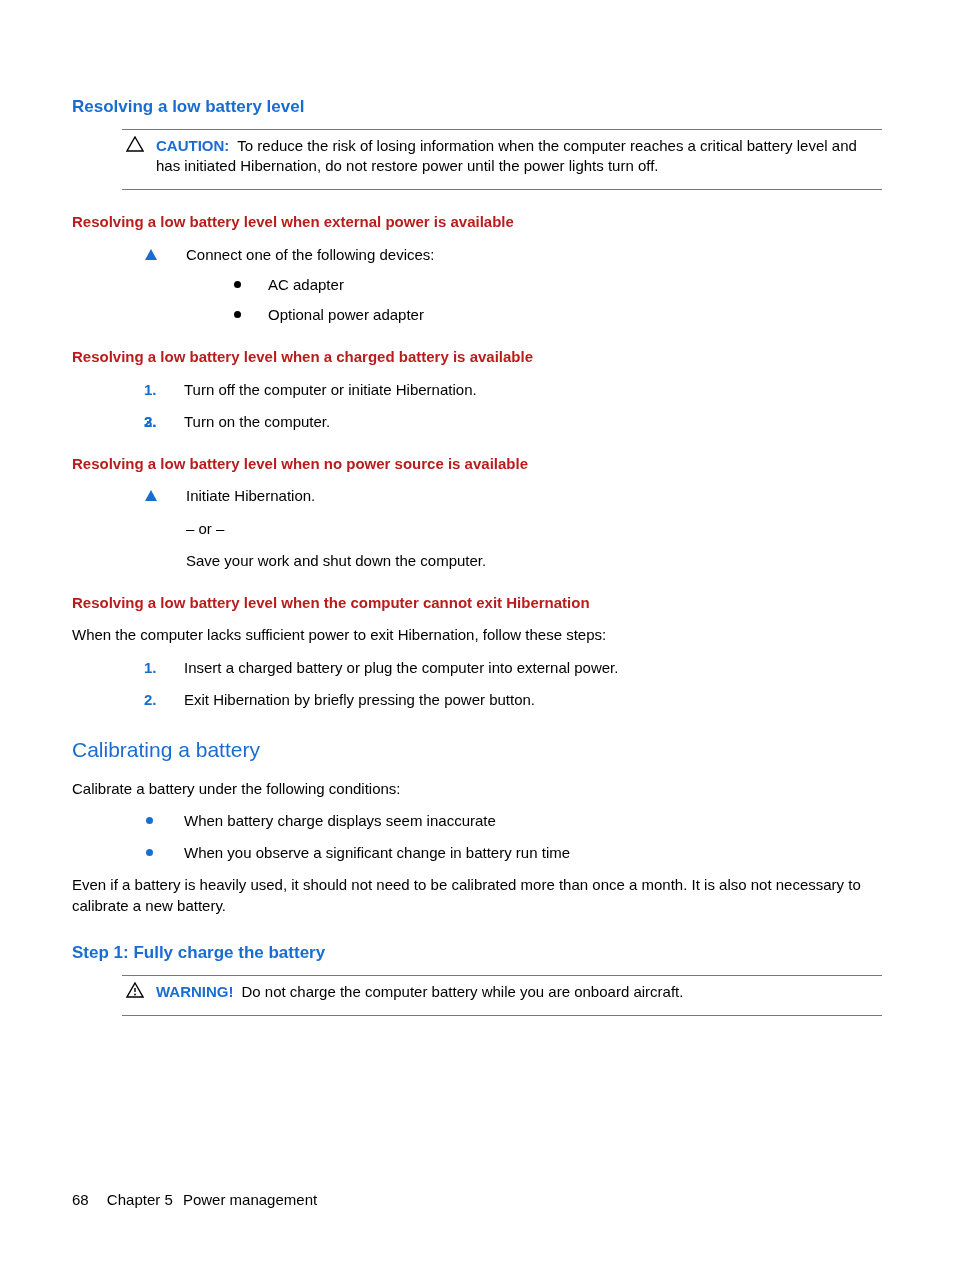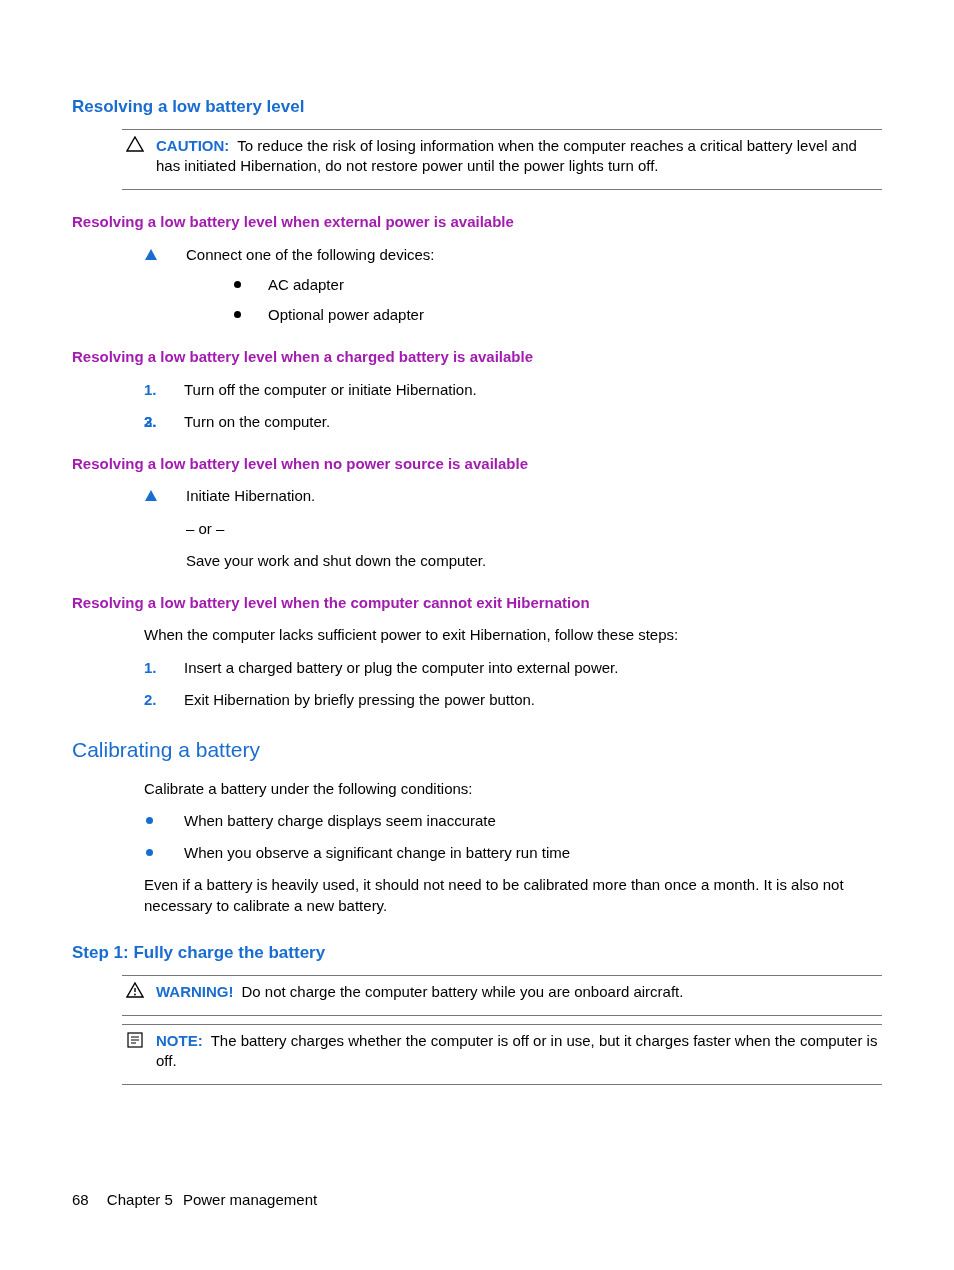--- a/index.html
+++ b/index.html
@@ -23,21 +23,21 @@
     margin-bottom: 10px;
   }
   .h2 {
     color: #1a6dd0;
     font-weight: normal;
     font-size: 21px;
     margin-top: 26px;
     margin-bottom: 14px;
   }
   .h4 {
-    color: #a21caf;
+    color: #b91c1c;
     font-weight: bold;
     font-size: 15px;
     margin-top: 22px;
     margin-bottom: 12px;
   }
   .callout {
     margin-left: 50px;
     border-top: 1px solid #777;
     border-bottom: 1px solid #777;
     padding: 6px 0 13px 34px;
@@ -118,21 +118,20 @@
     margin: 12px 0;
   }
   .num-marker {
     position: absolute;
     left: 0;
     top: 0;
     color: #1a6dd0;
     font-weight: bold;
   }
   .para-indent {
-    margin-left: 72px;
     margin-top: 10px;
     margin-bottom: 6px;
   }
   .or-line {
     margin-left: 114px;
     margin-top: 8px;
     margin-bottom: 12px;
   }
   .sub-line {
     margin-left: 114px;
@@ -221,31 +220,20 @@
     <span class="callout-icon">
       <svg width="18" height="16" viewBox="0 0 18 16">
           <path d="M9 1 L17 15 L1 15 Z" fill="none" stroke="#000" stroke-width="1.4"></path>
           <line x1="9" y1="6" x2="9" y2="10" stroke="#000" stroke-width="1.4"></line>
           <circle cx="9" cy="12.5" r="0.9" fill="#000"></circle>
         </svg>
     </span>
     <span class="callout-label">WARNING!</span><span>Do not charge the computer battery while you are onboard aircraft.</span>
   </div>
 
-  <div class="callout">
-    <span class="callout-icon">
-      <svg width="18" height="18" viewBox="0 0 18 18">
-          <rect x="2" y="2" width="14" height="14" fill="none" stroke="#000" stroke-width="1.2"></rect>
-          <line x1="5" y1="6" x2="13" y2="6" stroke="#000" stroke-width="1"></line>
-          <line x1="5" y1="9" x2="13" y2="9" stroke="#000" stroke-width="1"></line>
-          <line x1="5" y1="12" x2="10" y2="12" stroke="#000" stroke-width="1"></line>
-        </svg>
-    </span>
-    <span class="callout-label">NOTE:</span><span>The battery charges whether the computer is off or in use, but it charges faster when the computer is off.</span>
-  </div>
 
 </div>
 
 <div class="footer">
   <span class="footer-num">68</span>
   <span class="footer-chap">Chapter 5</span>
   <span>Power management</span>
 </div>
 
 </body></html>

